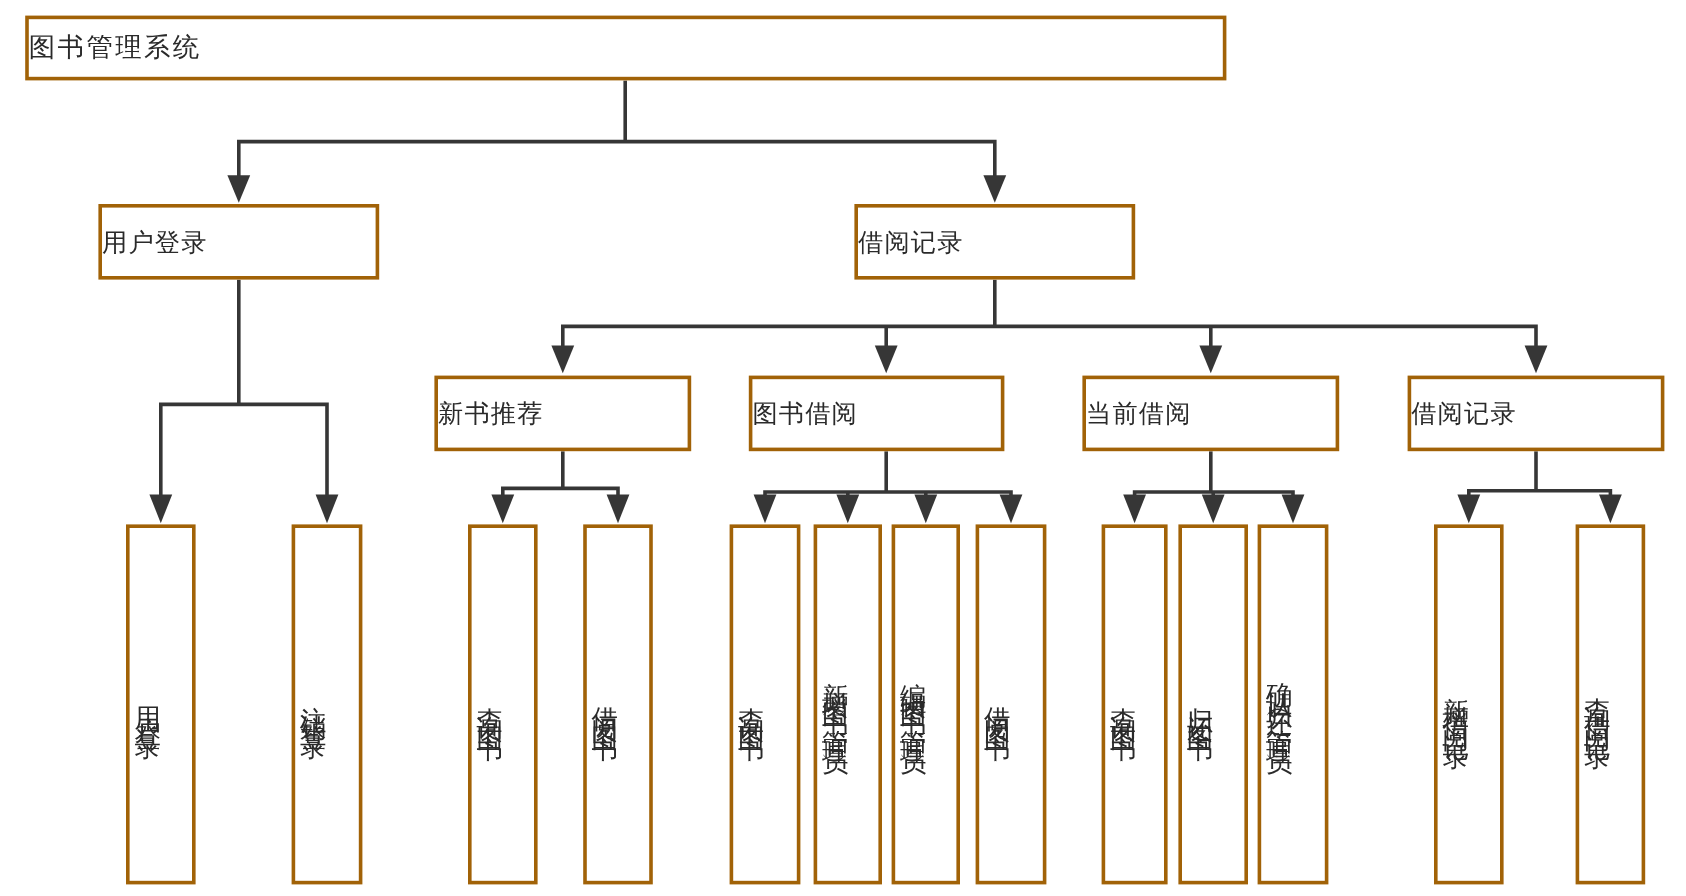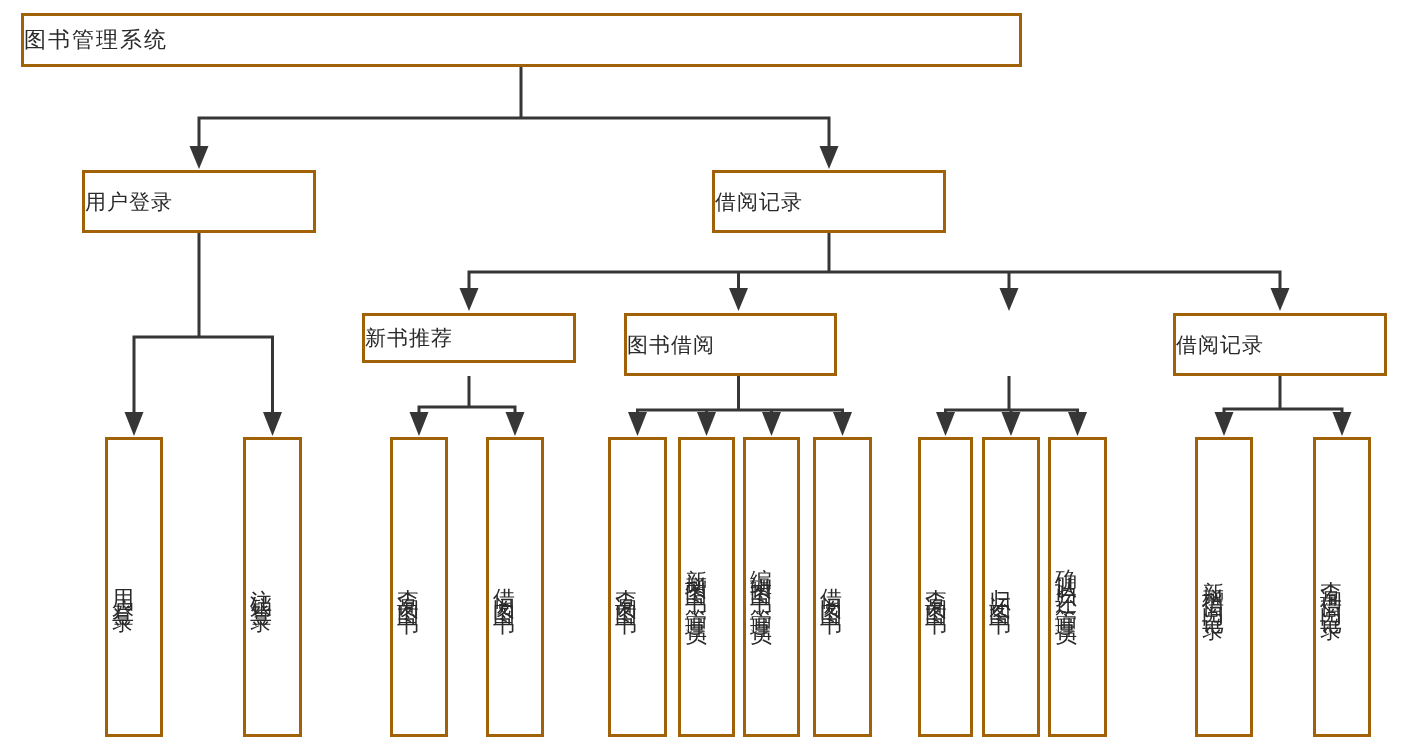--- a/index.html
+++ b/index.html
@@ -138,26 +138,29 @@
     <span>图书管理系统</span>
   </div>
 
   <div class="node h" style="left:82px; top:170px; width:234px; height:63px;">
     <span>用户登录</span>
   </div>
   <div class="node h" style="left:712px; top:170px; width:234px; height:63px;">
     <span>借阅记录</span>
   </div>
 
-  <div class="node h" style="left:362px; top:313px; width:214px; height:50px;">
+  <div class="node h" style="left:362px; top:313px; width:214px; height:63px;">
     <span>新书推荐</span>
   </div>
   <div class="node h" style="left:624px; top:313px; width:213px; height:63px;">
     <span>图书借阅</span>
   </div>
+  <div class="node h" style="left:902px; top:313px; width:214px; height:63px;">
+    <span>当前借阅</span>
+  </div>
   <div class="node h" style="left:1173px; top:313px; width:214px; height:63px;">
     <span>借阅记录</span>
   </div>
 
   <div class="node" style="left:105px; top:437px; width:58px; height:300px;">
     <span class="vtext">用户登录</span>
   </div>
   <div class="node" style="left:243px; top:437px; width:59px; height:300px;">
     <span class="vtext">注销登录</span>
   </div>

